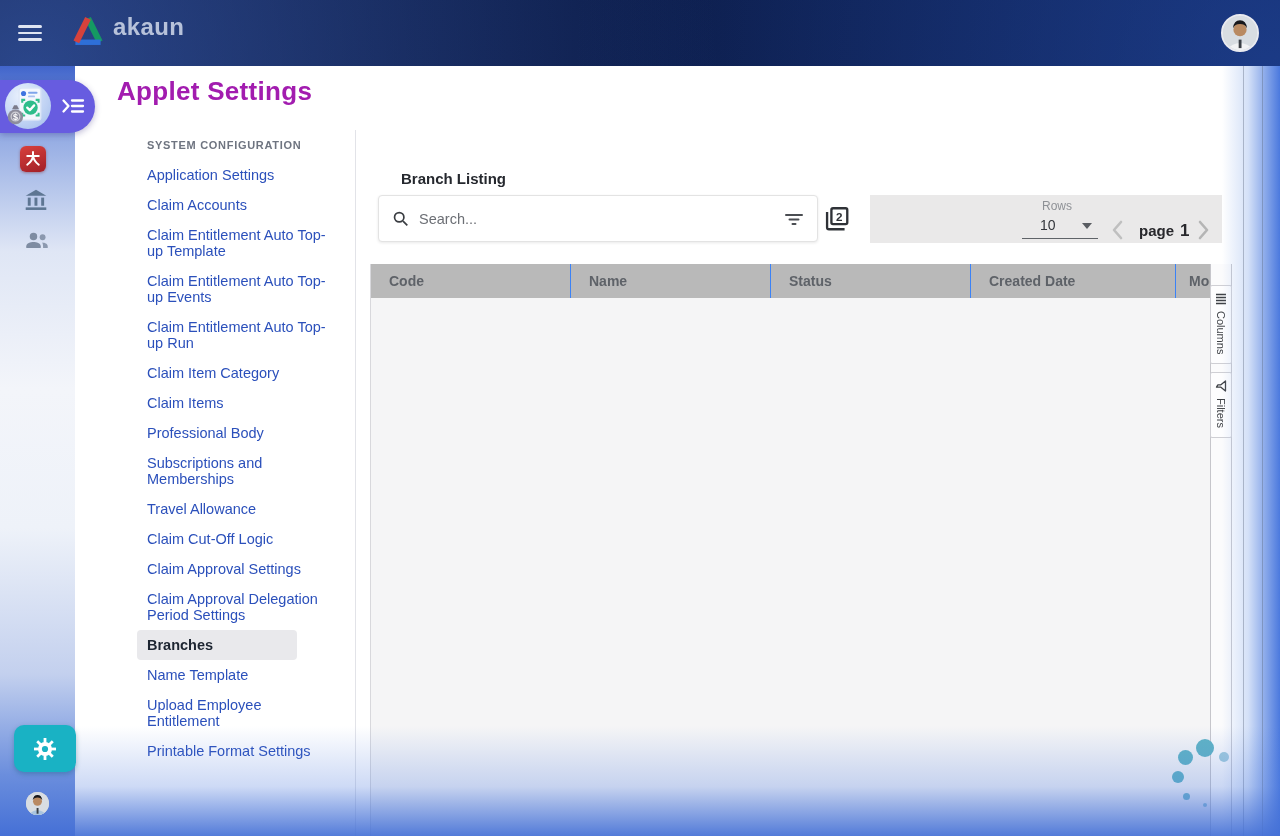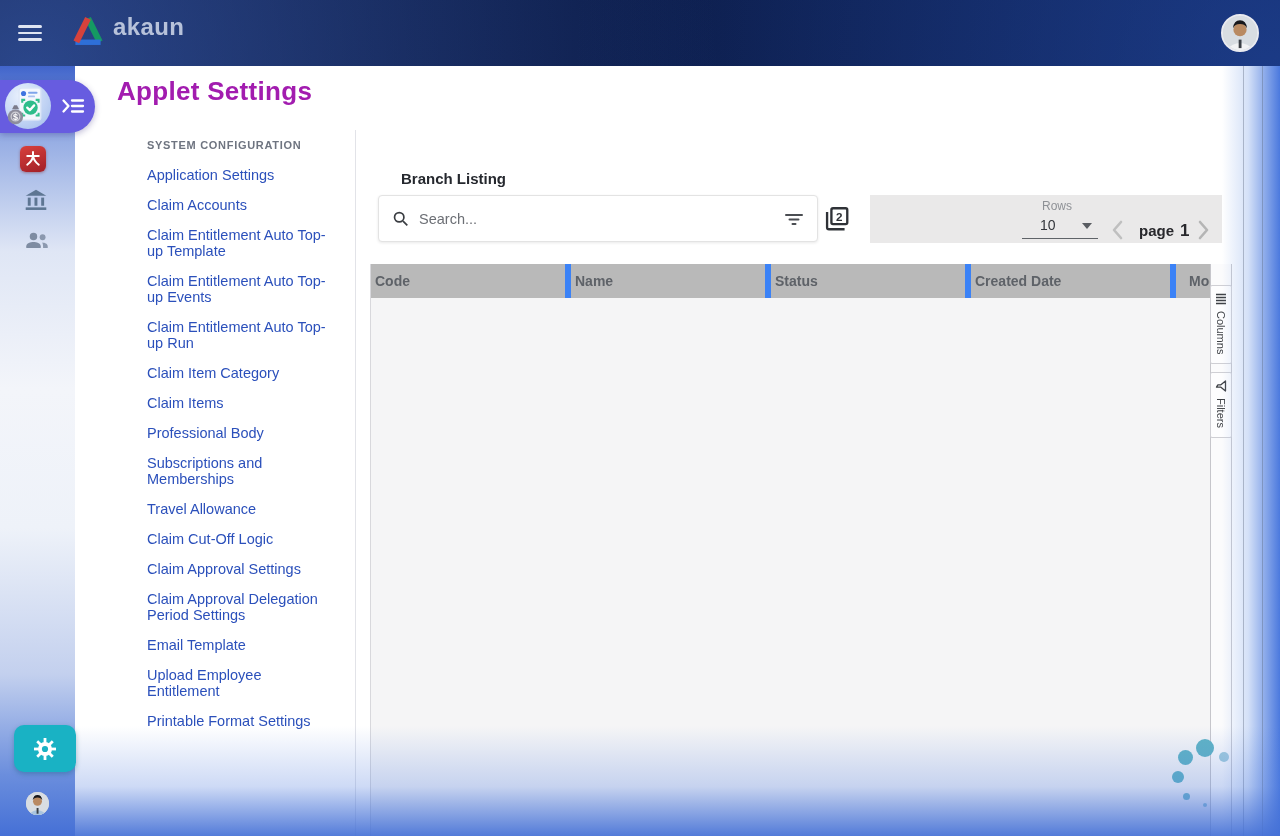--- a/index.html
+++ b/index.html
@@ -73,22 +73,22 @@
     border-left:5px solid transparent;border-right:5px solid transparent;border-top:6px solid #5a5d62;}
   .pg-btn{position:absolute;top:218px;width:22px;height:24px;cursor:pointer;z-index:10;}
   .pg-prev{left:1108px;} .pg-next{left:1193px;}
   .page-text{position:absolute;left:1139px;top:221px;font-size:15px;font-weight:600;color:#28282c;z-index:10;}
   .page-text b{font-size:17px;font-weight:800;margin-left:6px;}
 
   
   .table{position:absolute;left:370px;top:264px;width:840px;height:572px;
     border-left:1px solid #d8d8dc;z-index:4;}
   .thead{display:flex;width:840px;height:34px;background:#b9b9b9;overflow:hidden;}
-  .th{flex:none;display:flex;align-items:center;padding-left:4px;font-size:14px;font-weight:600;
-    color:#5e6268;border-right:6px solid #3b82f6;white-space:nowrap;overflow:hidden;cursor:pointer;}
+  .th{flex:none;display:flex;align-items:center;padding-left:18px;font-size:14px;font-weight:600;
+    color:#5e6268;border-right:1px solid #3b82f6;white-space:nowrap;overflow:hidden;cursor:pointer;}
   .th:last-child{border-right:0;padding-left:13px;}
   .tbody{width:840px;height:538px;background:#f5f5f6;}
 
   
   .side-strip{position:absolute;left:1210px;top:264px;width:22px;height:572px;background:#fbfbfc;
     border-left:1px solid #c6c6cb;border-right:1px solid #c6c6cb;z-index:8;}
   .side-tab{position:absolute;height:22px;transform-origin:0 0;transform:rotate(90deg);
     display:flex;align-items:center;gap:6px;background:#fdfdfe;border:1px solid #cfcfd4;
     padding:0 7px;font-size:11px;color:#3e4146;border-radius:2px;cursor:pointer;z-index:9;
     white-space:nowrap;}
@@ -246,22 +246,23 @@
   <li class="nav-item">Subscriptions and Memberships</li>
 
   <li class="nav-item">Travel Allowance</li>
 
   <li class="nav-item">Claim Cut-Off Logic</li>
 
   <li class="nav-item">Claim Approval Settings</li>
 
   <li class="nav-item">Claim Approval Delegation Period Settings</li>
 
-
-  <li class="nav-item">Email Template</li>
+  <li class="nav-item active">Branches</li>
+
+  <li class="nav-item">Name Template</li>
 
   <li class="nav-item">Upload Employee Entitlement</li>
 
   <li class="nav-item">Printable Format Settings</li>
 </ul>
   </div>
 
   <div class="listing-title">Branch Listing</div>
   <div class="toolbar-strip"></div>
 

